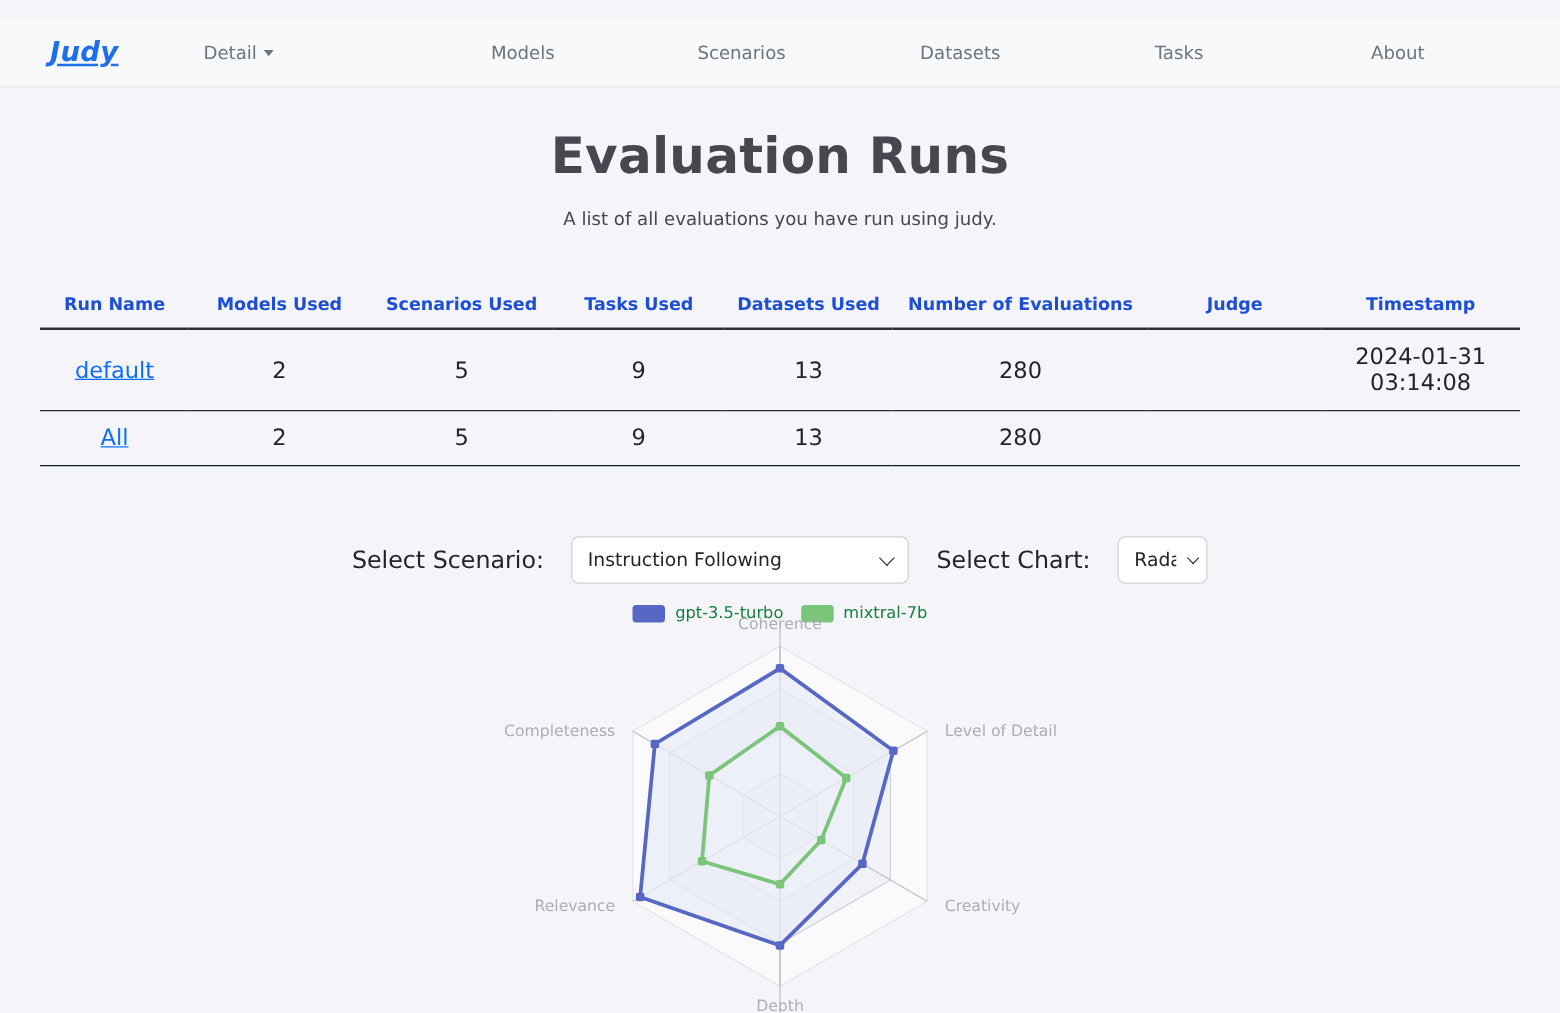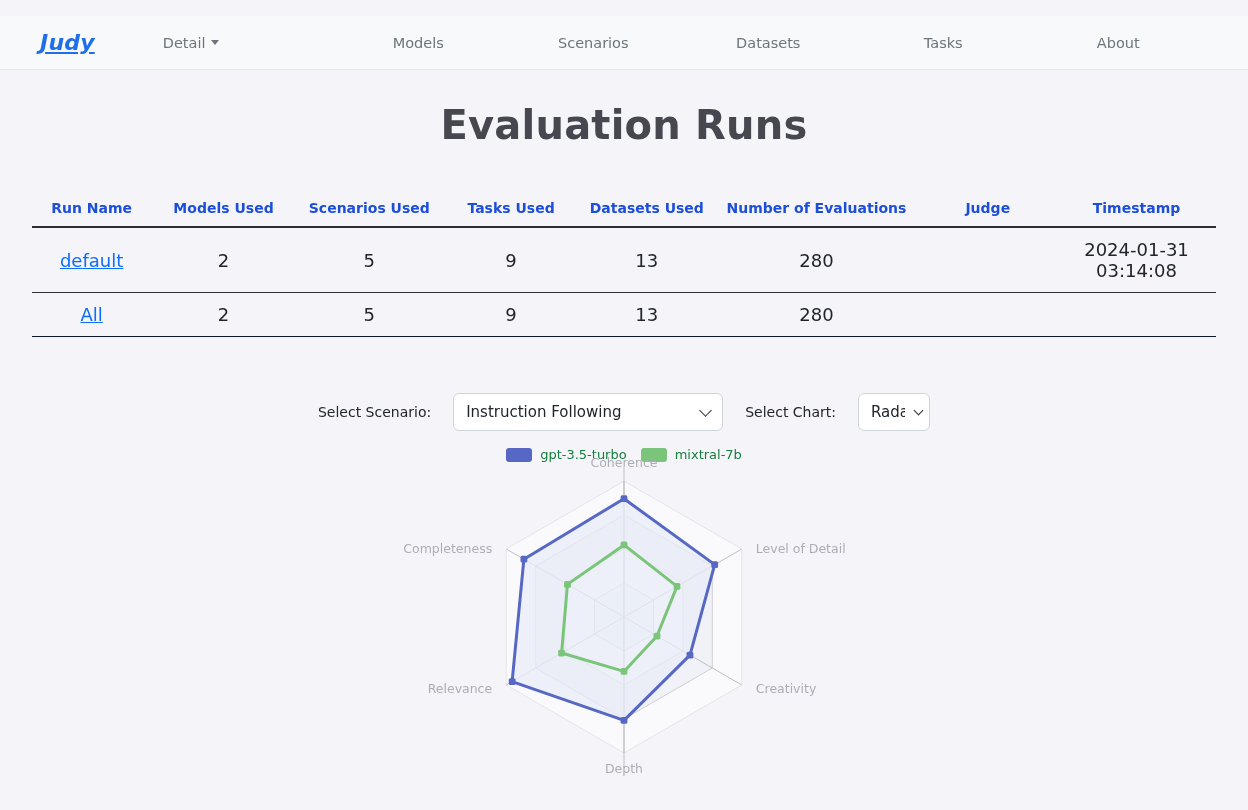--- a/index.html
+++ b/index.html
@@ -102,21 +102,21 @@
   .c-time  { width: 160px; }
 
   
   .controls {
     margin-top: 56px;
     display: flex;
     justify-content: center;
     align-items: center;
     gap: 22px;
   }
-  .ctrl-label { font-size: 14px; color: #212529; }
+  .ctrl-label { font-size: 19px; color: #212529; }
   .select {
     appearance: none;
     -webkit-appearance: none;
     background: #fff;
     border: 1px solid #ced4da;
     border-radius: 6px;
     font-size: 15px;
     font-family: inherit;
     color: #212529;
     padding: 8px 34px 8px 12px;
@@ -171,20 +171,21 @@
     <div class="nav-item w">Models</div>
     <div class="nav-item w">Scenarios</div>
     <div class="nav-item w">Datasets</div>
     <div class="nav-item w">Tasks</div>
     <div class="nav-item w">About</div>
   </div>
 </div>
 
 <div class="page-head">
   <h1 class="page-title">Evaluation Runs</h1>
+  <p class="page-sub">A list of all evaluations you have run using judy.</p>
 </div>
 
 <div class="table-wrap">
   <table>
     <thead>
       <tr>
         <th class="c-run">Run Name</th>
         <th class="c-mod">Models Used</th>
         <th class="c-scen">Scenarios Used</th>
         <th class="c-task">Tasks Used</th>

